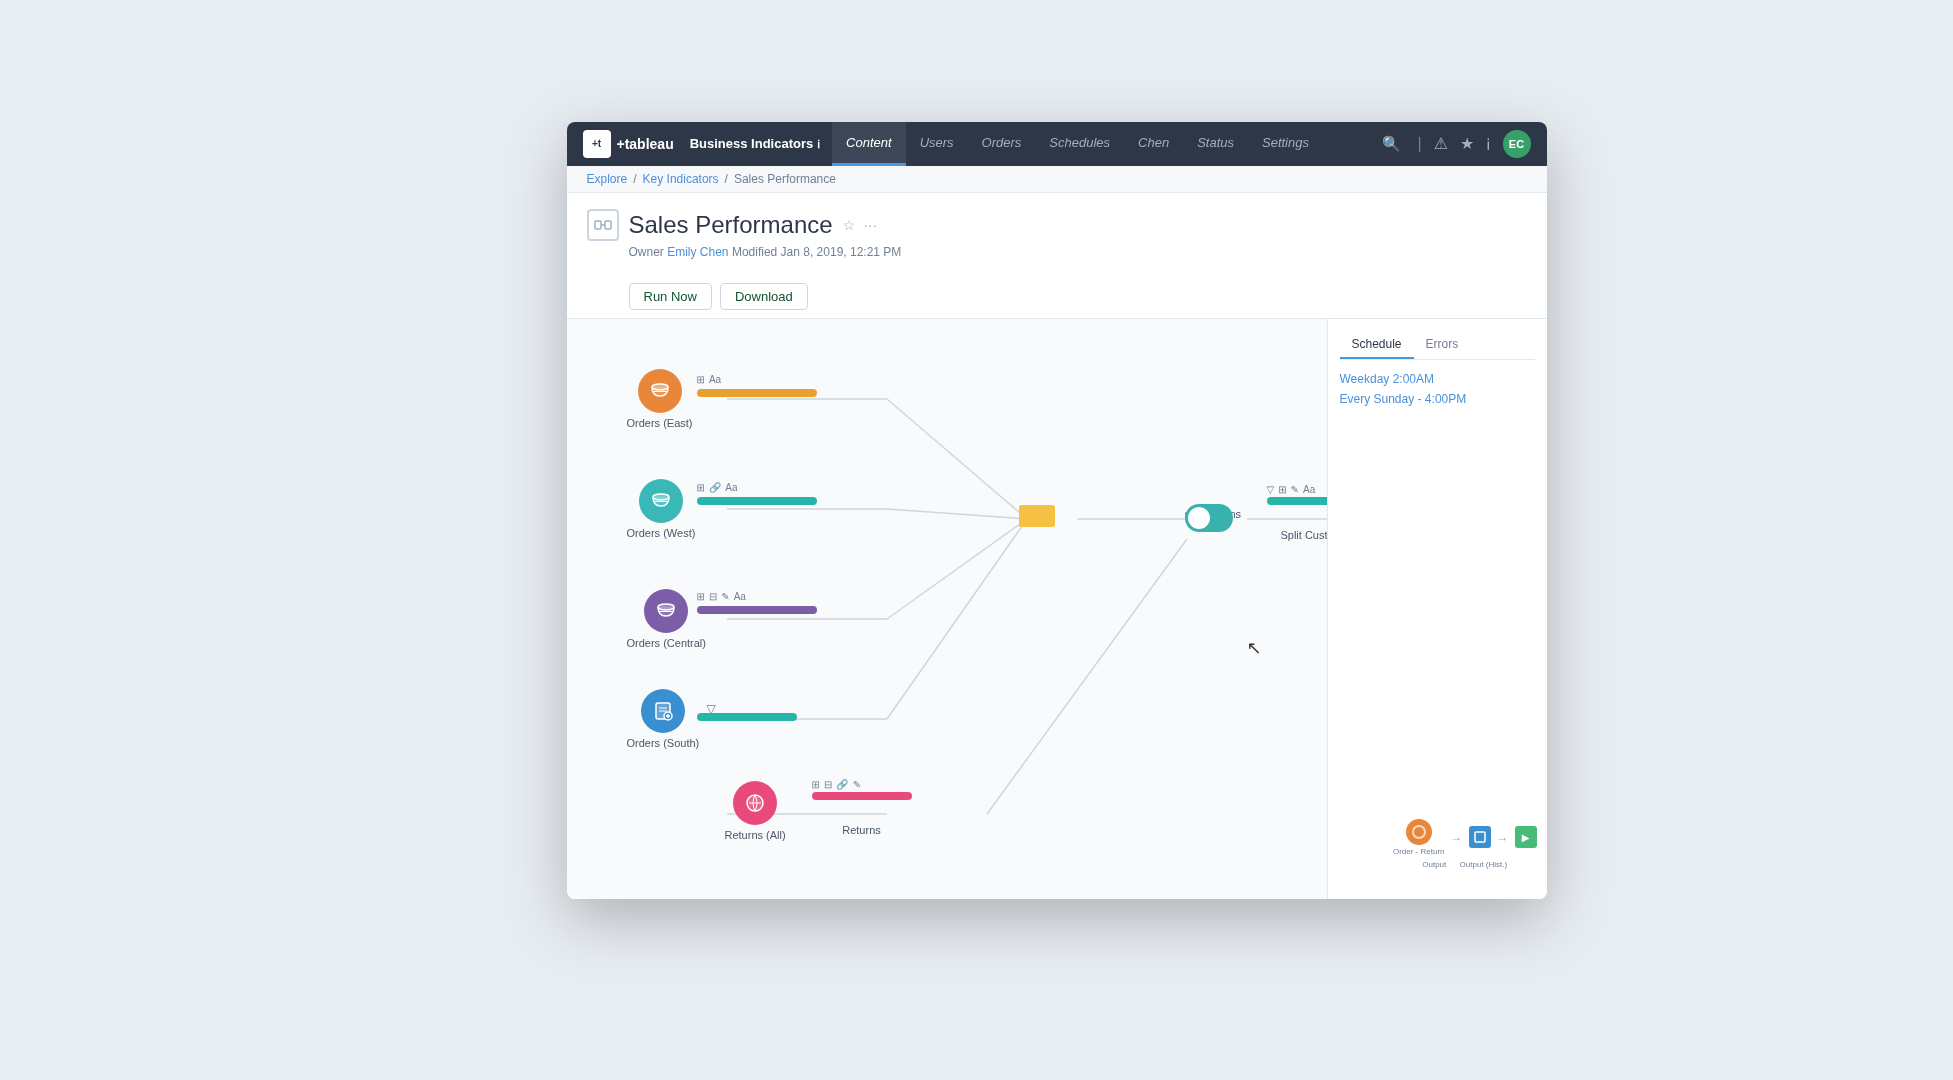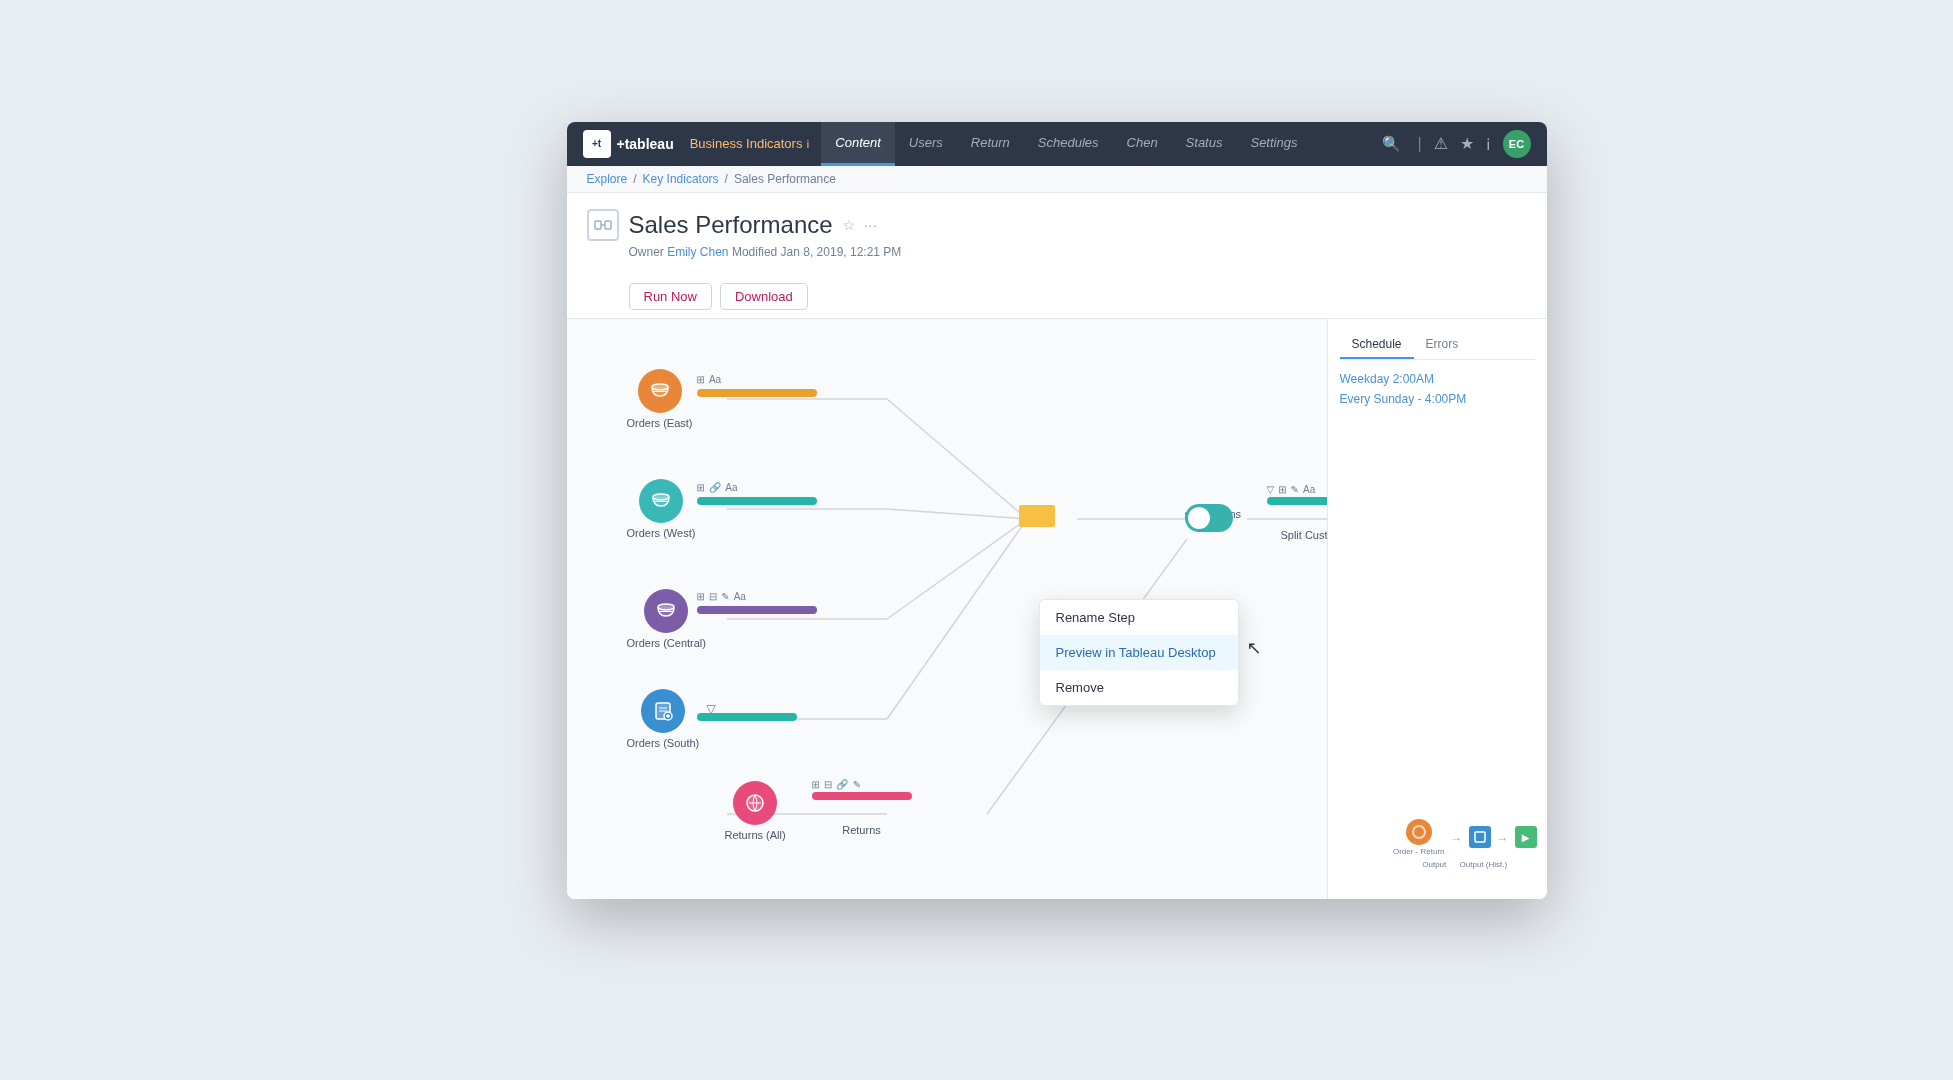--- a/index.html
+++ b/index.html
@@ -56,21 +56,21 @@
       font-weight: 700;
     }
     .nav-workspace {
       color: #a0aec0;
       font-size: 13px;
       margin-right: 8px;
       display: flex;
       align-items: center;
       gap: 4px;
     }
-    .nav-workspace span { color: #fdba74; }
+    .nav-workspace span { color: #ffffff; font-weight: bold; }
     .nav-tabs {
       display: flex;
       align-items: stretch;
       height: 44px;
       margin-left: 4px;
     }
     .nav-tab {
       padding: 0 14px;
       display: flex;
       align-items: center;
@@ -177,21 +177,21 @@
       display: flex;
       gap: 8px;
       margin-left: 42px;
     }
     .btn {
       padding: 5px 14px;
       border: 1px solid #cbd5e0;
       border-radius: 4px;
       background: #fff;
       font-size: 13px;
-      color: #be185d;
+      color: #14532d;
       cursor: pointer;
     }
 
     
     .main-content {
       display: flex;
       height: 580px;
       overflow: hidden;
     }
 
@@ -335,21 +335,21 @@
       <div class="logo-icon">+t</div>
       <span>+tableau</span>
     </div>
     <div class="nav-workspace">
       <span>Business Indicators</span>
       <span style="font-size:11px;">ℹ</span>
     </div>
     <div class="nav-tabs">
       <div class="nav-tab active">Content</div>
       <div class="nav-tab">Users</div>
-      <div class="nav-tab">Return</div>
+      <div class="nav-tab">Orders</div>
       <div class="nav-tab">Schedules</div>
       <div class="nav-tab">Chen</div>
       <div class="nav-tab">Status</div>
       <div class="nav-tab">Settings</div>
     </div>
     <div class="nav-right">
       <div class="nav-search">🔍</div>
       <span style="color:#718096;font-size:16px;">|</span>
       <span class="nav-icon">⚠</span>
       <span class="nav-icon">★</span>
@@ -538,25 +538,20 @@
         <div class="step-icons" style="position:relative; left:0; top:0; margin-bottom:2px;">
           <span>⊞</span>
           <span>⊟</span>
           <span>🔗</span>
           <span>✎</span>
         </div>
         <div class="step-bar" style="width:100px; background:#e84a7c; position:relative;"></div>
         <div class="node-label" style="margin-top:24px;">Returns</div>
       </div>
 
-      <div class="context-menu" style="left:472px; top:280px;">
-        <div class="context-menu-item">Rename Step</div>
-        <div class="context-menu-item highlighted">Preview in Tableau Desktop</div>
-        <div class="context-menu-item">Remove</div>
-      </div>
 
       <div style="position:absolute; left:680px; top:318px; font-size:18px; color:#333;">↖</div>
     </div>
 
     <div class="right-panel">
       <div class="panel-tabs">
         <div class="panel-tab active">Schedule</div>
         <div class="panel-tab">Errors</div>
       </div>
       <div>

